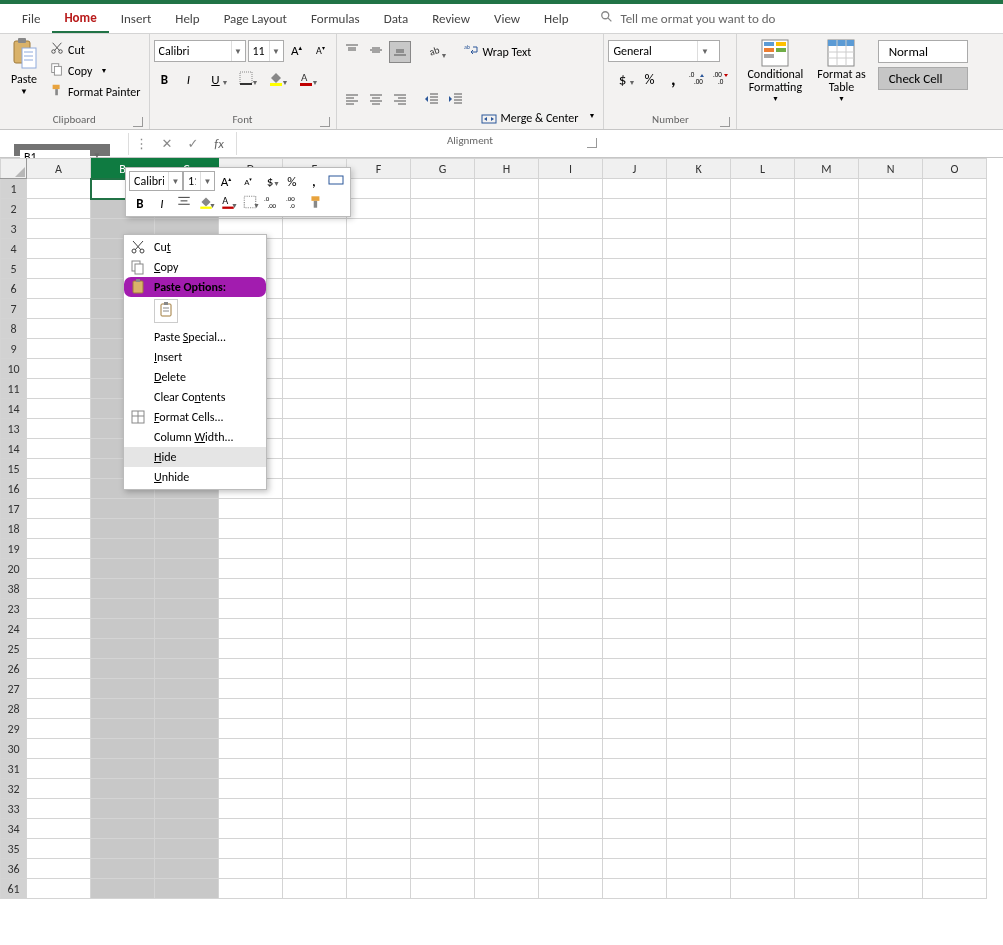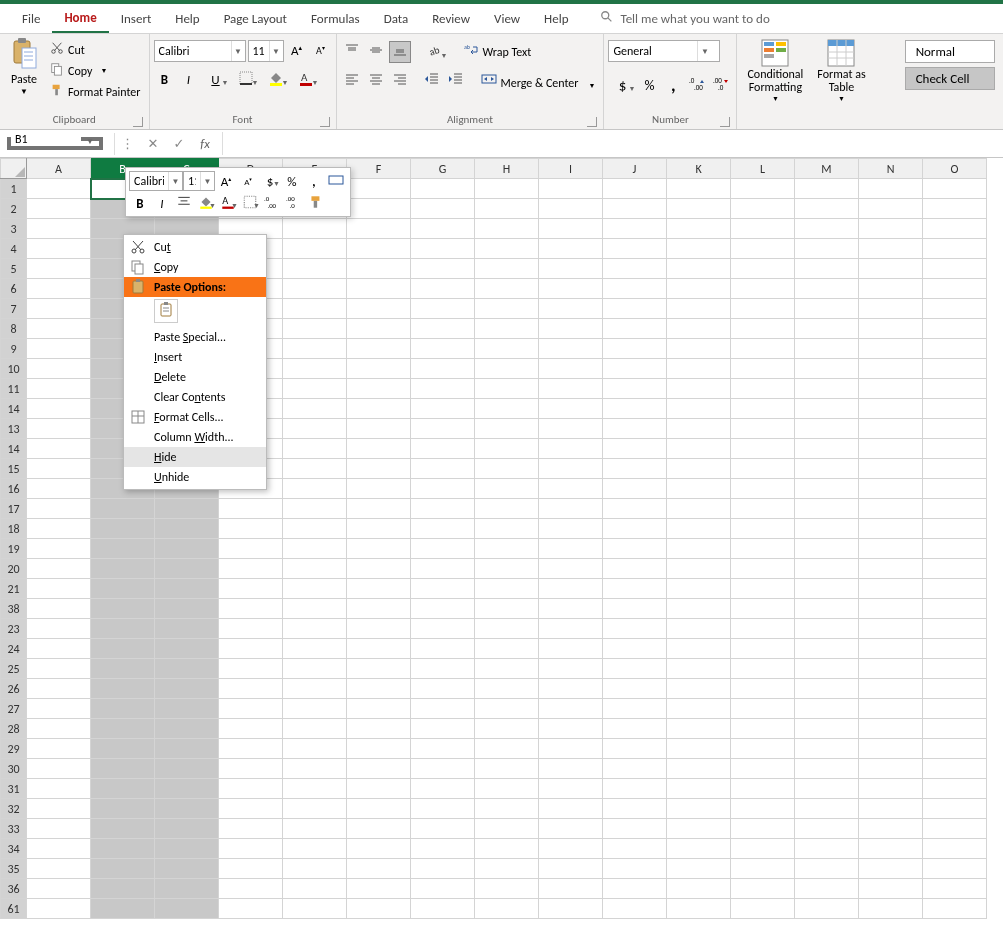--- a/index.html
+++ b/index.html
@@ -39,39 +39,39 @@
 .combo .arr { width: 14px; text-align: center; font-size: 8px; color: #666; border-left: 1px solid #ddd; height: 100%; display: flex; align-items: center; justify-content: center; cursor: pointer; }
 .font-name input { width: 76px; }
 .font-size input { width: 20px; }
 .btn-sm { width: 22px; height: 22px; display: flex; align-items: center; justify-content: center; cursor: pointer; font-size: 13px; position: relative; }
 .btn-sm.with-dd { width: 28px; }
 .btn-sm .dd-arr { font-size: 7px; position: absolute; right: 1px; bottom: 3px; color: #666; }
 .btn-sm svg { width: 16px; height: 16px; }
 
 
 .align-rows { display: flex; flex-direction: column; gap: 6px; padding-top: 4px; }
-.merge-btn { display: flex; align-items: flex-end; gap: 4px; padding: 2px 4px; cursor: pointer; font-size: 12px; }
+.merge-btn { display: flex; align-items: flex-start; gap: 4px; padding: 2px 4px; cursor: pointer; font-size: 12px; margin-top: 40px; }
 .wrap-btn { display: flex; align-items: center; gap: 4px; padding: 2px 4px; cursor: pointer; font-size: 12px; }
 .btn-sm.active { background: #c8c8c8; border: 1px solid #888; }
 
 
-.num-rows { display: flex; flex-direction: column; gap: 12px; padding-top: 4px; }
+.num-rows { display: flex; flex-direction: column; gap: 6px; padding-top: 4px; }
 .num-format { width: 112px; }
 .num-format input { width: 88px; }
 
 
 .style-btn { display: flex; flex-direction: column; align-items: center; padding: 2px 6px; cursor: pointer; font-size: 12px; }
 .style-btn .icon { width: 30px; height: 30px; }
 .style-gallery { display: flex; flex-direction: column; gap: 4px; padding: 4px; }
-.style-cell { border: 1px solid #aaa; padding: 3px 10px; font-size: 13px; background: #fff; cursor: pointer; width: 90px; margin-left: 27px; }
+.style-cell { border: 1px solid #aaa; padding: 3px 10px; font-size: 13px; background: #fff; cursor: pointer; width: 90px; }
 .style-cell.check { background: #c6c6c6; }
 
 
 .fbar { height: 28px; display: flex; align-items: stretch; border-bottom: 1px solid #c6c6c6; }
-.name-box { width: 96px; border: 4px solid #737373; display: flex; align-items: flex-end; background: #fff; margin: 7px; }
+.name-box { width: 96px; border: 6px solid #737373; display: flex; align-items: flex-start; background: #fff; margin: 14px; }
 .name-box input { border: none; outline: none; width: 70px; padding: 0 4px; font-size: 12px; }
 .name-box .arr { width: 18px; text-align: center; font-size: 8px; color: #666; cursor: pointer; }
 .fbar-btns { display: flex; align-items: center; gap: 0; padding: 0 4px; border-right: 1px solid #ddd; margin: 2px 0; }
 .fbar-btn { width: 26px; height: 22px; display: flex; align-items: center; justify-content: center; cursor: pointer; color: #888; font-size: 13px; }
 .fbar-btn.sep { border-left: 1px solid #ddd; }
 .fx { font-style: italic; color: #666; }
 .formula-input { flex: 1; border: none; outline: none; padding: 0 6px; font-size: 12px; }
 
 
 .grid-wrap { position: relative; }
@@ -93,21 +93,21 @@
 .mini-toolbar .combo { height: 20px; }
 .mini-toolbar .btn-sm { width: 22px; height: 20px; }
 .mini-toolbar .font-name input { width: 38px; }
 .mini-toolbar .font-size input { width: 16px; }
 
 
 .context-menu { position: absolute; background: #fff; border: 1px solid #bbb; box-shadow: 2px 2px 6px rgba(0,0,0,0.25); padding: 2px 0; z-index: 50; width: 144px; }
 .context-menu .mi { display: flex; align-items: center; padding: 3px 8px 3px 30px; cursor: pointer; font-size: 12px; position: relative; }
 .context-menu .mi.hover { background: #e5e5e5; }
 .context-menu .mi .mico { position: absolute; left: 6px; width: 16px; height: 16px; display: flex; align-items: center; justify-content: center; }
-.context-menu .mi.header { font-weight: bold; background: #f97316; cursor: default; }
+.context-menu .mi.header { font-weight: bold; background: #a21caf; cursor: default; border-radius: 7px; }
 .context-menu .paste-opts { padding: 2px 8px 4px 30px; }
 .context-menu .paste-opt-btn { width: 24px; height: 24px; border: 1px solid #ccc; display: inline-flex; align-items: center; justify-content: center; cursor: pointer; }
 .underline { text-decoration: underline; }
 </style>
 </head>
 <body>
 
 <div class="titlebar"></div>
 
 <div class="menubar">
@@ -121,21 +121,21 @@
   <div class="tab">Review</div>
   <div class="tab">View</div>
   <div class="tab">Help</div>
   <div class="tell-me">
     <span>
       <svg viewBox="0 0 16 16">
           <circle cx="6" cy="6" r="4" stroke="#888" stroke-width="1.5" fill="none"></circle>
           <line x1="9" y1="9" x2="13" y2="13" stroke="#888" stroke-width="1.5"></line>
         </svg>
     </span>
-    <span>Tell me what you want to do</span>
+    <span>Tell me ormat you want to do</span>
   </div>
 </div>
 
 <div class="ribbon">
 
   <div class="group">
     <div class="group-content">
       <div class="paste-btn">
         <span class="icon">
           <svg viewBox="0 0 28 34">
@@ -793,38 +793,20 @@
           <td class="cell"></td>
           <td class="cell"></td>
           <td class="cell"></td>
           <td class="cell"></td>
           <td class="cell"></td>
           <td class="cell"></td>
           <td class="cell"></td>
         </tr>
         <tr>
           <th class="row-h selrow">20</th>
-          <td class="cell"></td>
-          <td class="cell sel"></td>
-          <td class="cell sel"></td>
-          <td class="cell"></td>
-          <td class="cell"></td>
-          <td class="cell"></td>
-          <td class="cell"></td>
-          <td class="cell"></td>
-          <td class="cell"></td>
-          <td class="cell"></td>
-          <td class="cell"></td>
-          <td class="cell"></td>
-          <td class="cell"></td>
-          <td class="cell"></td>
-          <td class="cell"></td>
-        </tr>
-        <tr>
-          <th class="row-h selrow">21</th>
           <td class="cell"></td>
           <td class="cell sel"></td>
           <td class="cell sel"></td>
           <td class="cell"></td>
           <td class="cell"></td>
           <td class="cell"></td>
           <td class="cell"></td>
           <td class="cell"></td>
           <td class="cell"></td>
           <td class="cell"></td>

